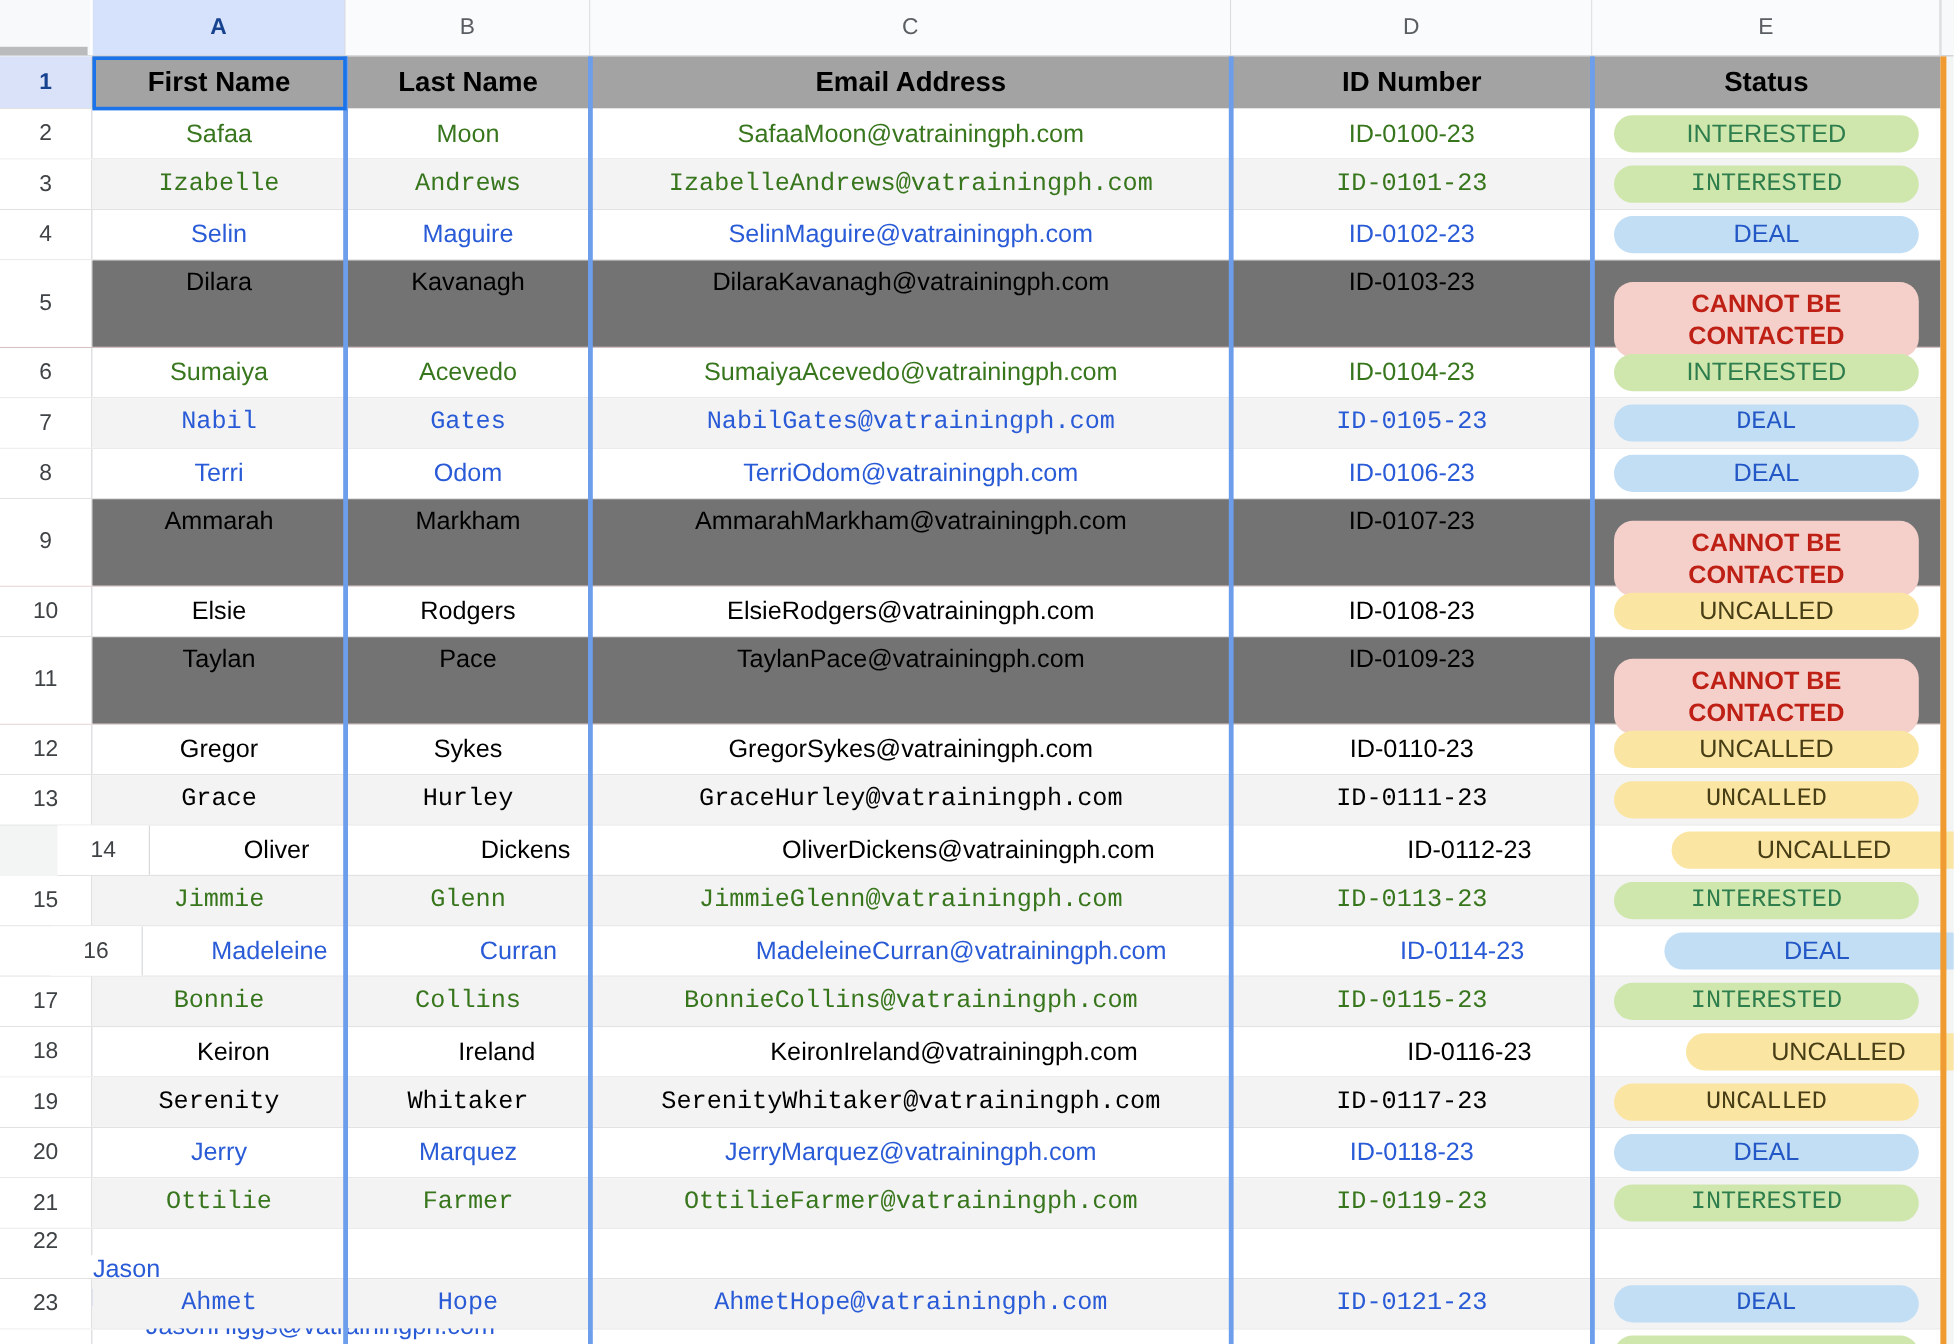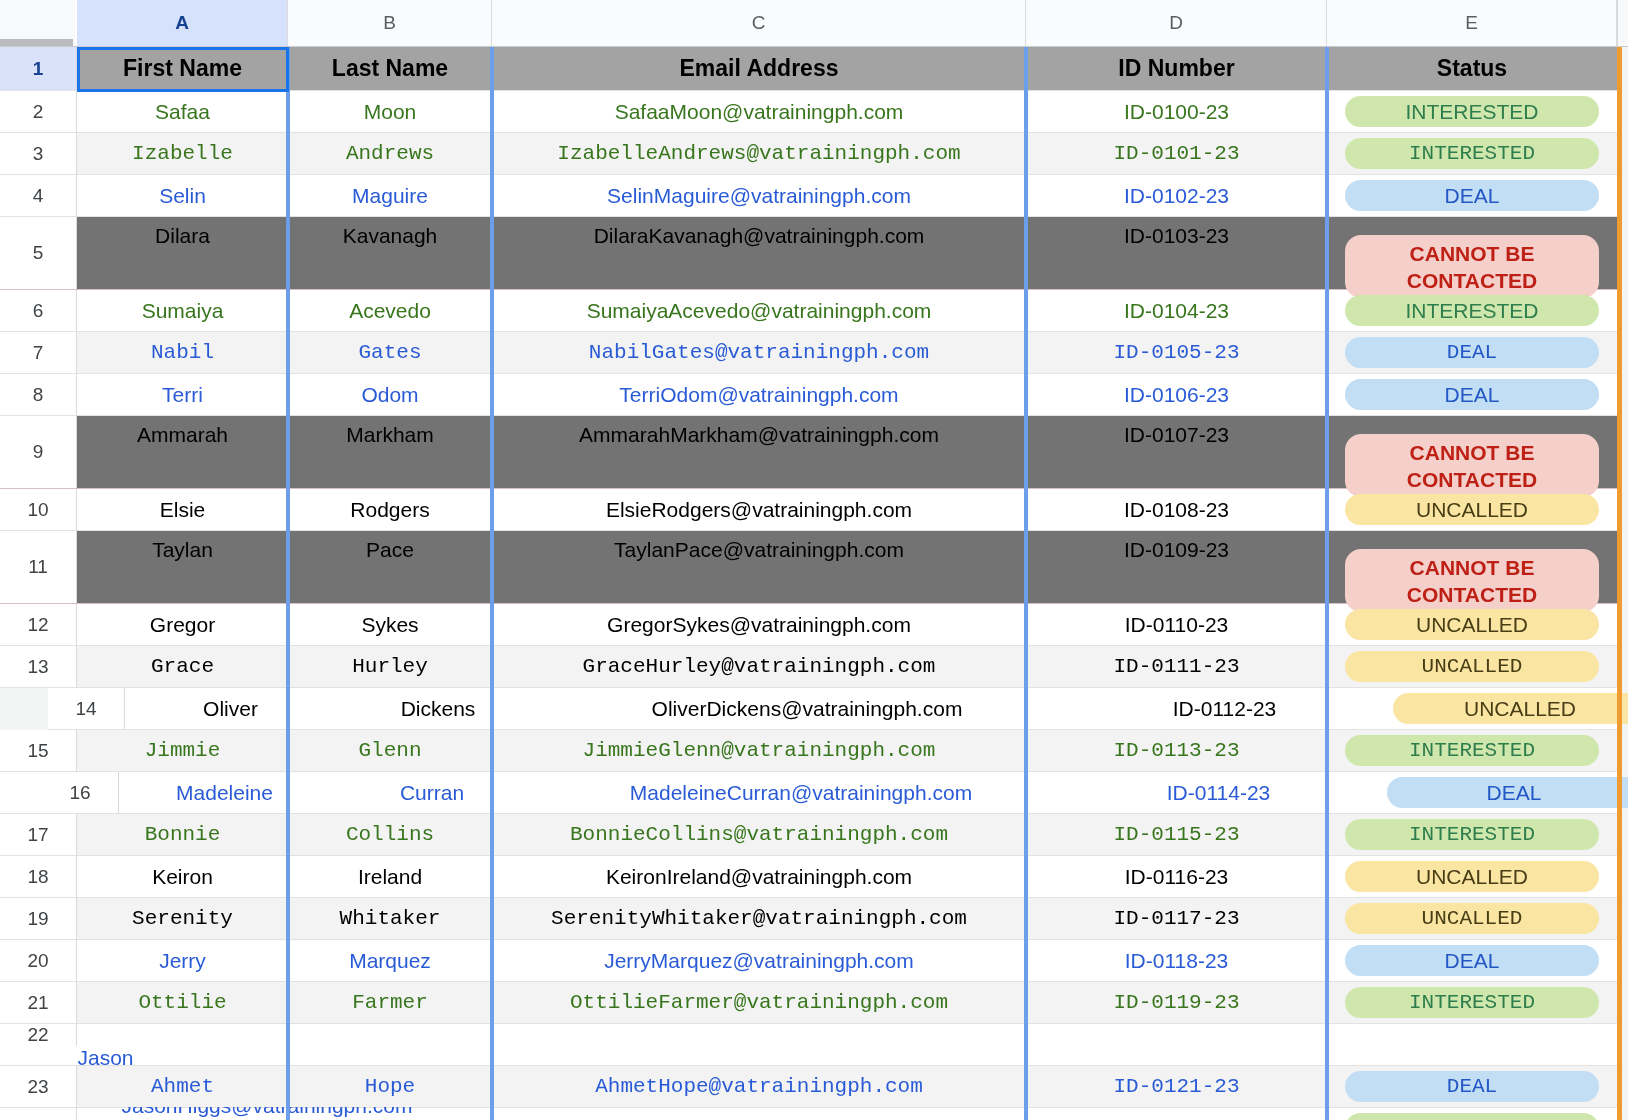--- a/index.html
+++ b/index.html
@@ -238,21 +238,21 @@
     <div class="rownum">17</div>
     <div class="cell c-a">Bonnie</div>
     <div class="cell c-b">Collins</div>
     <div class="cell c-c">BonnieCollins@vatrainingph.com</div>
     <div class="cell c-d">ID-0115-23</div>
     <div class="cell c-e">
       <span class="badge" style="background: rgb(207, 231, 173); color: rgb(46, 125, 76);">INTERESTED</span>
     </div>
   </div>
 
-  <div class="row" style="color: rgb(0, 0, 0);">
+  <div class="row" style="color: rgb(0, 0, 0); gap: 12px;">
     <div class="rownum">18</div>
     <div class="cell c-a">Keiron</div>
     <div class="cell c-b">Ireland</div>
     <div class="cell c-c">KeironIreland@vatrainingph.com</div>
     <div class="cell c-d">ID-0116-23</div>
     <div class="cell c-e">
       <span class="badge" style="background: rgb(251, 229, 162); color: rgb(71, 62, 22);">UNCALLED</span>
     </div>
   </div>
 

